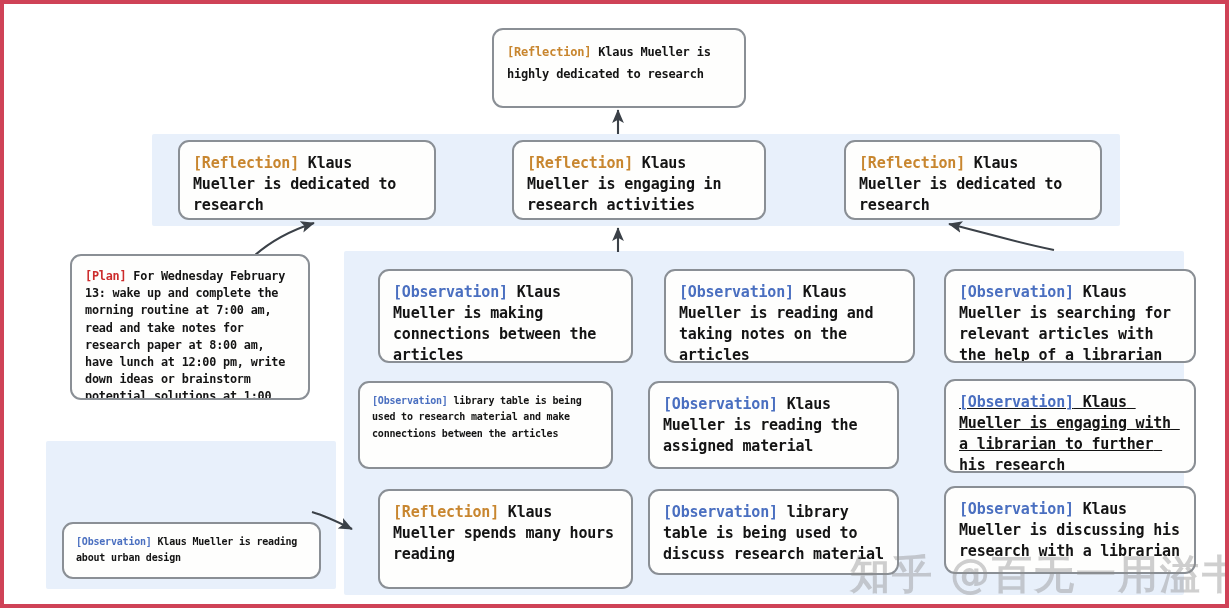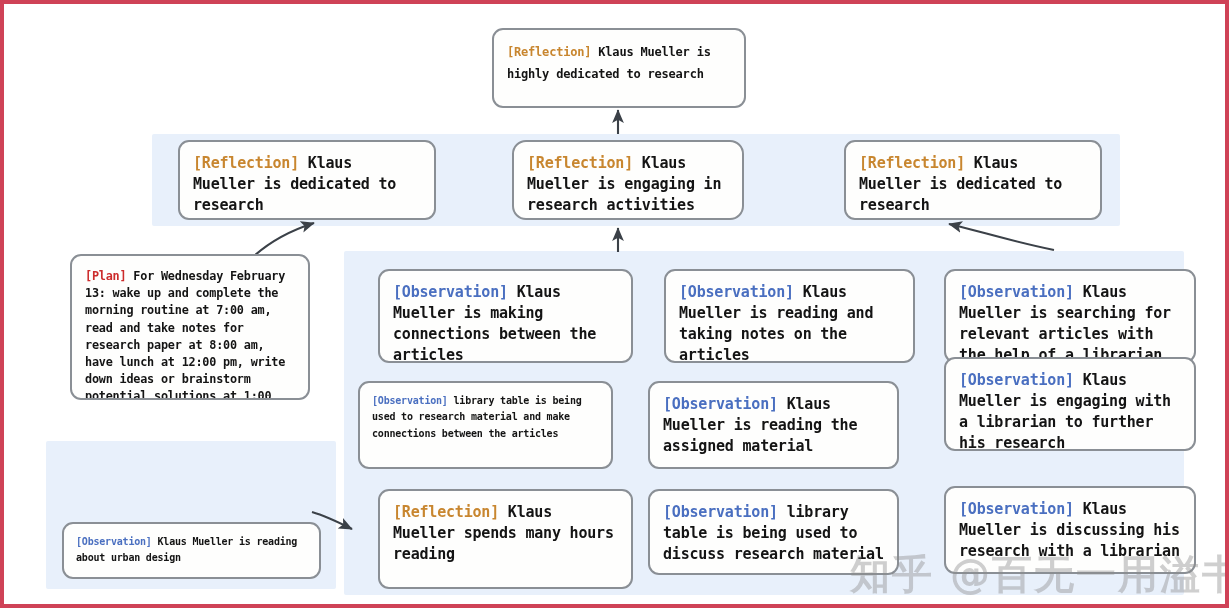--- a/index.html
+++ b/index.html
@@ -89,21 +89,21 @@
 
     <path d="M1050,246 C1010,238 975,227 945,220" stroke="#3b4148" stroke-width="2.1" fill="none" marker-end="url(#ah)"></path>
 
     <path d="M308,508 C322,512 334,518 348,525" stroke="#3b4148" stroke-width="2.1" fill="none" marker-end="url(#ah)"></path>
   </svg>
 
   <div class="node fs15" style="left:488px; top:24px; width:254px; height:80px;"><span class="tag tag-reflection">[Reflection]</span><span> Klaus Mueller is highly dedicated to research</span></div>
 
   <div class="node fs14" style="left:154px; top:136px; width:258px; height:80px;"><span class="tag tag-reflection">[Reflection]</span><span> Klaus Mueller is dedicated to research</span></div>
 
-  <div class="node fs14" style="left:488px; top:136px; width:232px; height:80px;border-radius:14px;"><span class="tag tag-reflection">[Reflection]</span><span> Klaus Mueller is engaging in research activities</span></div>
+  <div class="node fs14" style="left:488px; top:136px; width:254px; height:80px;"><span class="tag tag-reflection">[Reflection]</span><span> Klaus Mueller is engaging in research activities</span></div>
 
   <div class="node fs14" style="left:820px; top:136px; width:258px; height:80px;"><span class="tag tag-reflection">[Reflection]</span><span> Klaus Mueller is dedicated to research</span></div>
 
   <div class="node fs12" style="left:66px; top:250px; width:240px; height:146px; padding:12px 13px;"><span class="tag tag-plan">[Plan]</span><span> For Wednesday February 13: wake up and complete the morning routine at 7:00 am, read and take notes for research paper at 8:00 am, have lunch at 12:00 pm, write down ideas or brainstorm potential solutions at 1:00 pm, [...]</span></div>
 
 
   <div class="node fs11" style="left:58px; top:518px; width:259px; height:57px; padding:10px 12px;"><span class="tag tag-observation">[Observation]</span><span> Klaus Mueller is reading about urban design</span></div>
 
   <div class="node fs14" style="left:354px; top:265px; width:255px; height:94px;"><span class="tag tag-observation">[Observation]</span><span> Klaus Mueller is making connections between the articles</span></div>
 
@@ -112,19 +112,19 @@
   <div class="node fs14" style="left:354px; top:485px; width:255px; height:100px;"><span class="tag tag-reflection">[Reflection]</span><span> Klaus Mueller spends many hours reading</span></div>
 
   <div class="node fs14" style="left:640px; top:265px; width:251px; height:94px;"><span class="tag tag-observation">[Observation]</span><span> Klaus Mueller is reading and taking notes on the articles</span></div>
 
   <div class="node fs14" style="left:624px; top:377px; width:251px; height:88px;"><span class="tag tag-observation">[Observation]</span><span> Klaus Mueller is reading the assigned material</span></div>
 
   <div class="node fs14" style="left:624px; top:485px; width:251px; height:86px;"><span class="tag tag-observation">[Observation]</span><span> library table is being used to discuss research material</span></div>
 
   <div class="node fs14" style="left:920px; top:265px; width:252px; height:94px;"><span class="tag tag-observation">[Observation]</span><span> Klaus Mueller is searching for relevant articles with the help of a librarian</span></div>
 
-  <div class="node fs14" style="left:920px; top:353px; width:252px; height:94px;"><span class="tag tag-observation">[Observation]</span><span> Klaus Mueller is engaging with a librarian to further his research</span></div>
+  <div class="node fs14" style="left:920px; top:375px; width:252px; height:94px;text-decoration:underline;"><span class="tag tag-observation">[Observation]</span><span> Klaus Mueller is engaging with a librarian to further his research</span></div>
 
   <div class="node fs14" style="left:920px; top:482px; width:252px; height:88px;"><span class="tag tag-observation">[Observation]</span><span> Klaus Mueller is discussing his research with a librarian</span></div>
 
   <div class="wm" style="left:846px; top:543px;">知乎 @百无一用溢书生</div>
 
 </div>
 
 </body></html>

